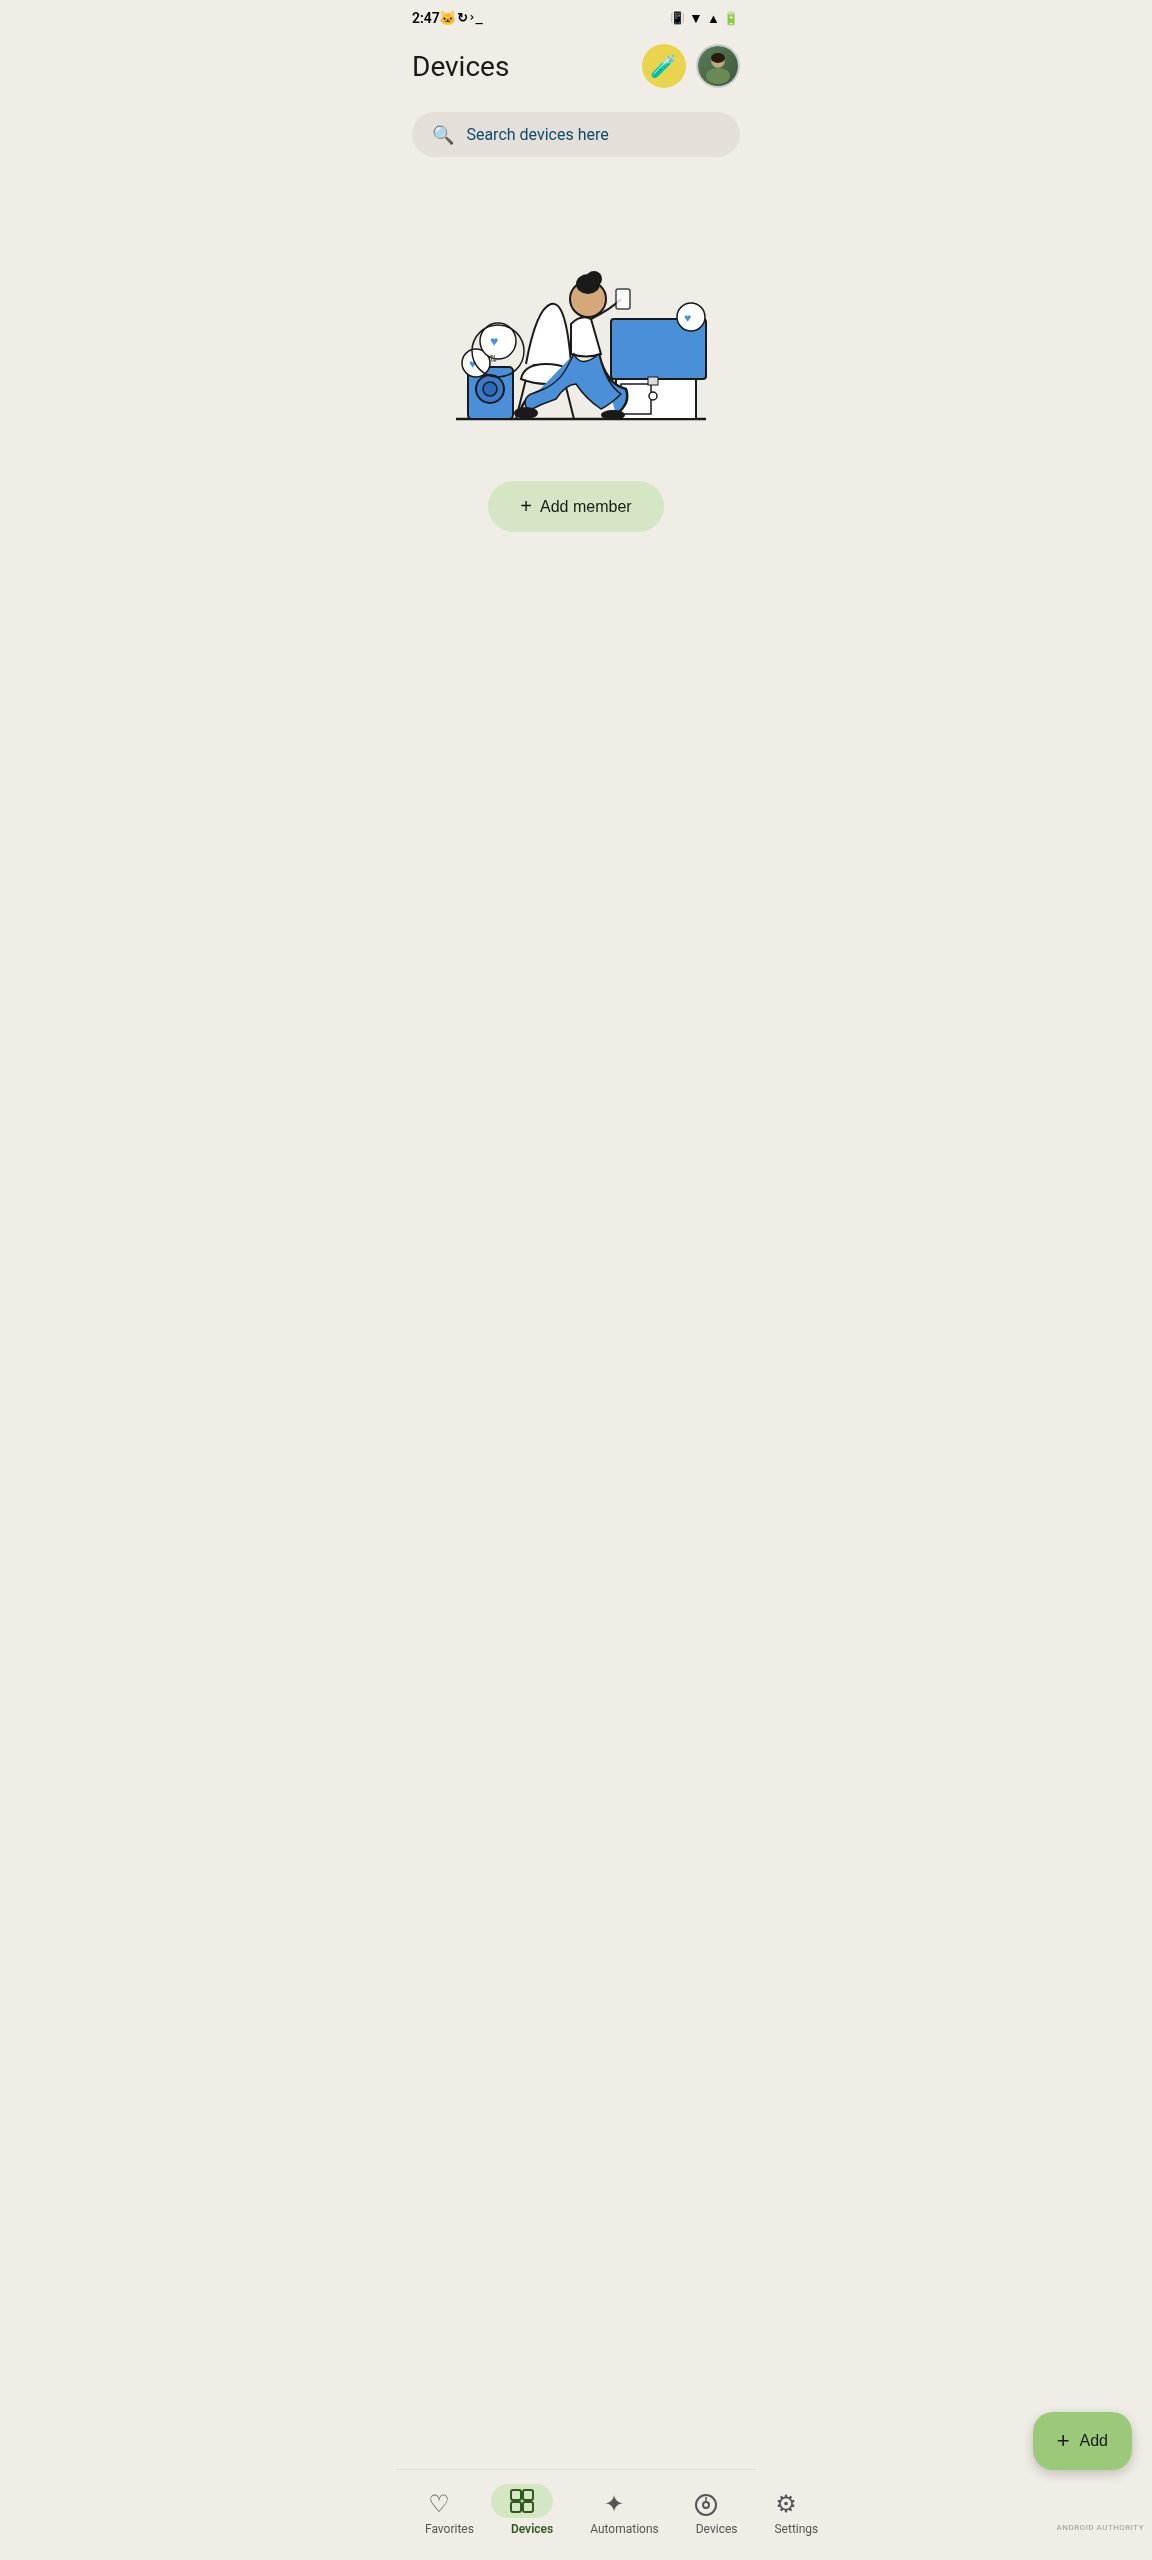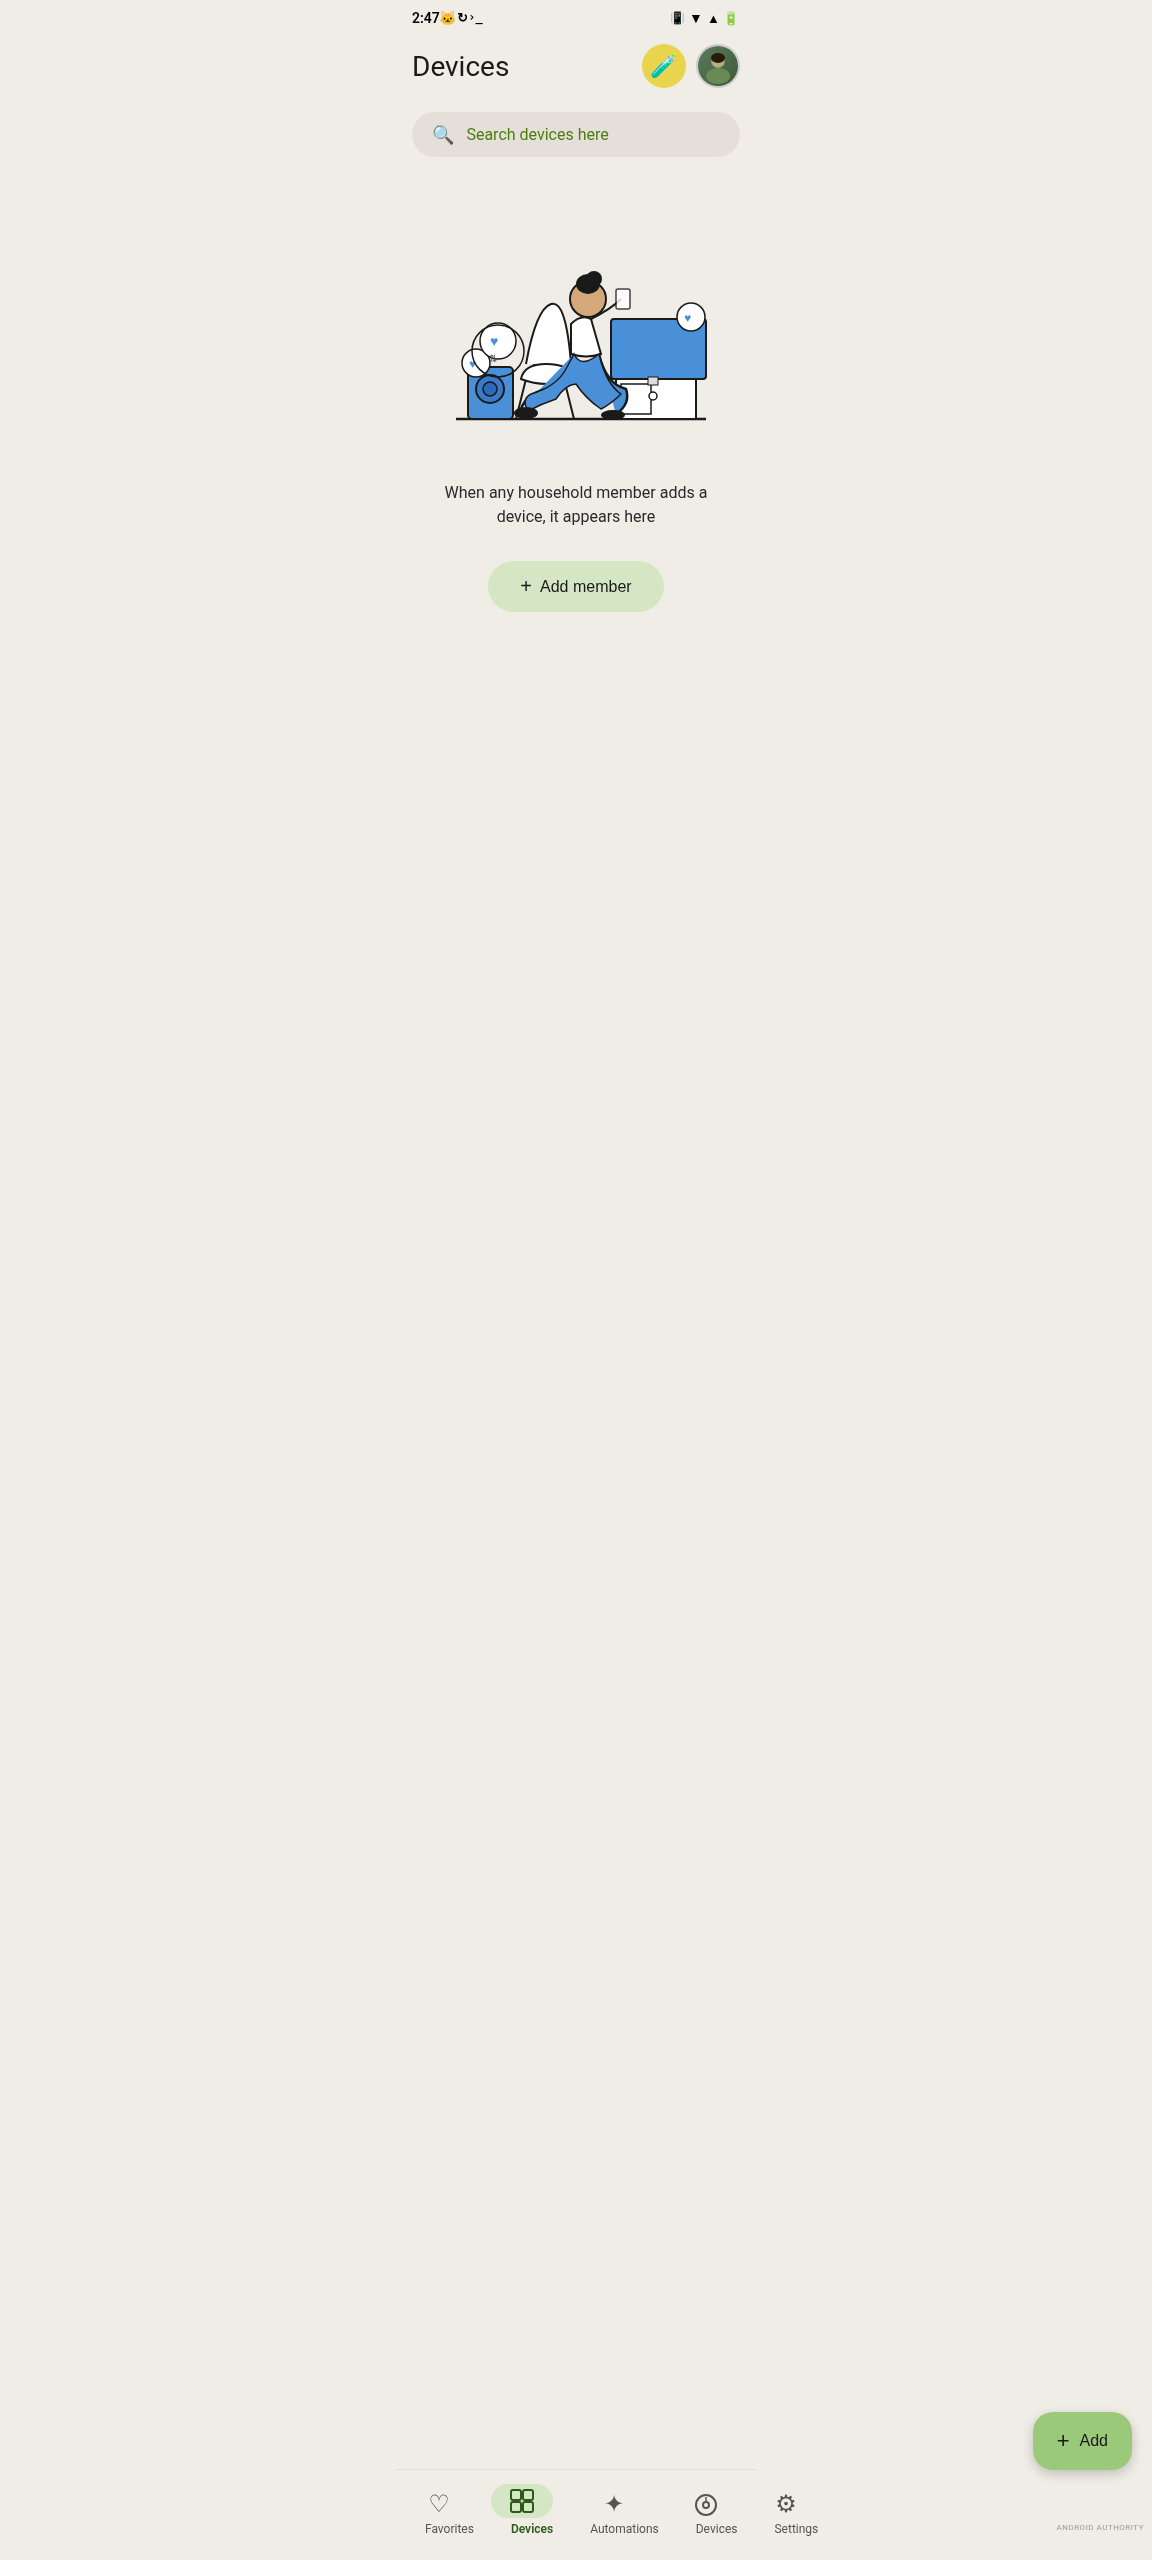--- a/index.html
+++ b/index.html
@@ -109,21 +109,21 @@
       padding: 12px 20px;
       gap: 12px;
     }
 
     .search-icon {
       color: #666;
       font-size: 18px;
     }
 
     .search-placeholder {
-      color: #4d7c0f;
+      color: #0c4a6e;
       font-size: 16px;
     }
 
     
     .illustration-container {
       padding: 16px 20px;
       display: flex;
       justify-content: center;
     }
 
@@ -369,21 +369,20 @@
 
       <circle cx="82" cy="152" r="18" fill="white" stroke="#1a1a1a" stroke-width="1.5"></circle>
       <text x="74" y="157" font-size="14" fill="#4a90d9">♥</text>
 
       <text x="73" y="173" font-size="10" fill="#555">⇅</text>
 
       <circle cx="82" cy="162" r="26" fill="none" stroke="#1a1a1a" stroke-width="1.5"></circle>
     </svg>
   </div>
 
-  <p class="description">When any household member adds a device, it appears here</p>
 
   <button class="add-device-btn">
     <span class="plus">+</span>
     <span>Add member</span>
   </button>
 </div>
 
 <button class="fab">
   <span class="plus">+</span>
   <span>Add</span>

